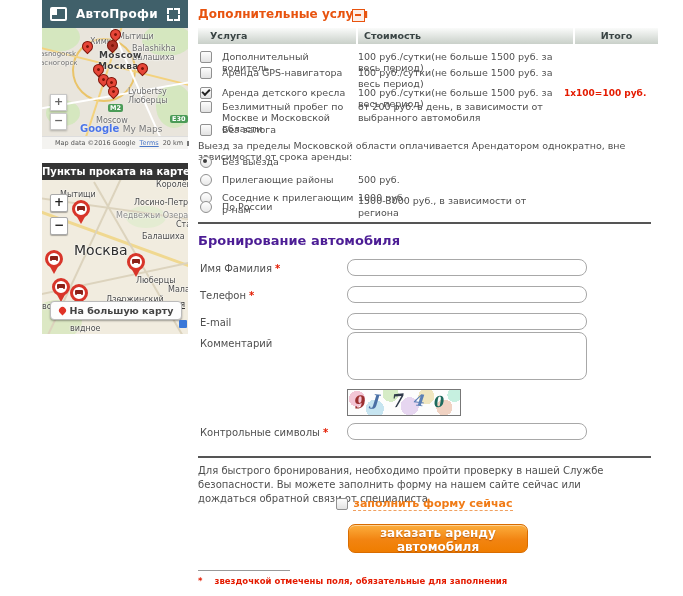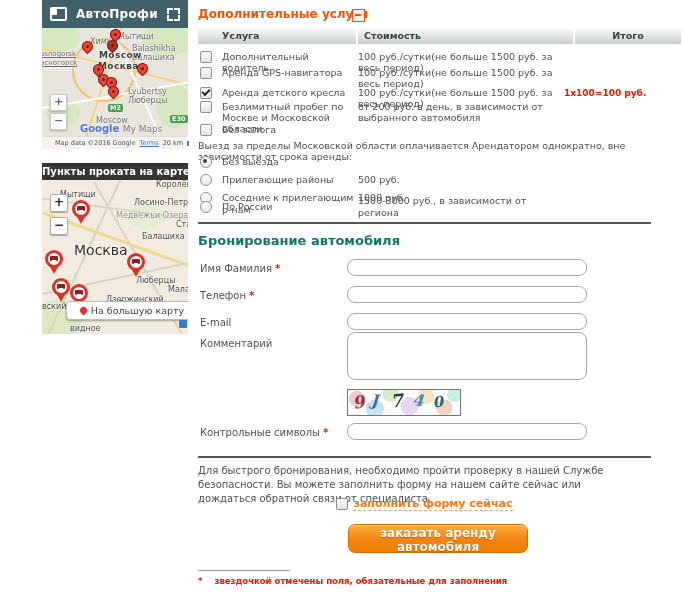--- a/index.html
+++ b/index.html
@@ -18,21 +18,21 @@
   .fs .c2{right:0;top:0;border-left:none;border-bottom:none;}
   .fs .c3{left:0;bottom:0;border-right:none;border-top:none;}
   .fs .c4{right:0;bottom:0;border-left:none;border-top:none;}
   .gmap-body{position:relative;height:108px;background:#e9e5dc;overflow:hidden;}
   .patch{position:absolute;border-radius:50%;background:#cde7b5;opacity:.75;}
   .road{position:absolute;background:#fff;}
   .roady{position:absolute;background:#f3d27e;}
   .ring{position:absolute;left:30px;top:10px;width:60px;height:60px;border:2px solid #eac469;border-radius:50%;}
   .glabel{position:absolute;font-size:8px;color:#6b6b6b;text-shadow:0 0 2px #fff,0 0 2px #fff;white-space:nowrap;}
   .glabel.big{font-size:9px;color:#3c3c3c;font-weight:bold;letter-spacing:.4px;}
-  .glabel.small{font-size:7px;text-decoration:underline;}
+  .glabel.small{font-size:7px;}
   .badge{position:absolute;background:#4b9b57;color:#fff;font-size:6.5px;font-weight:bold;padding:0 2px;border-radius:2px;line-height:8px;}
   .gpin{position:absolute;width:11px;height:11px;background:#e64638;border:1px solid #7e1408;border-radius:50% 50% 50% 0;transform:rotate(-45deg);box-sizing:border-box;z-index:3;}
   .gpin::after{content:'';position:absolute;left:3px;top:3px;width:3px;height:3px;background:#7e1408;border-radius:50%;}
   .gpin.dark{background:#b03226;}
   .gzoom{position:absolute;left:8px;top:66px;z-index:4;}
   .gzoom .zb{width:15px;height:15px;background:#fff;border:1px solid #c8c8c8;color:#666;font-weight:bold;font-size:11px;line-height:14px;text-align:center;box-shadow:0 1px 2px rgba(0,0,0,.25);cursor:pointer;}
   .gmap-attr{position:relative;height:12px;background:#f4f3f0;border-top:1px solid #ddd;font-size:6.5px;color:#555;display:flex;align-items:center;gap:4px;padding:0 13px;white-space:nowrap;}
   .gmap-attr .terms{color:#4a77c8;cursor:pointer;text-decoration:underline;}
   .glogo{position:absolute;left:38px;bottom:2px;font-size:10px;font-weight:bold;color:#4a74e8;z-index:4;text-shadow:0 0 2px #fff;}
   .glogo .mm{color:#777;font-weight:normal;font-size:9px;}
@@ -48,48 +48,48 @@
   .ylabel.big{font-size:14px;color:#2e2e2e;}
   .ylabel.gray{color:#8a8a8a;}
   .ypin{position:absolute;width:18px;height:18px;background:#fff;border:3px solid #d8352a;border-radius:50%;box-sizing:border-box;z-index:3;}
   .ypin::after{content:'';position:absolute;left:1px;top:12px;border-left:5px solid transparent;border-right:5px solid transparent;border-top:9px solid #d8352a;z-index:-1;}
   .ypin .car{position:absolute;left:2px;top:3px;width:8px;height:4px;background:#8c2018;border-radius:1px;}
   .ypin .car::after{content:'';position:absolute;left:0;top:3px;width:2px;height:2px;background:#8c2018;border-radius:50%;box-shadow:6px 0 0 #8c2018;}
   .yzoom{position:absolute;left:8px;top:14px;z-index:4;}
   .yzoom .zb{width:16px;height:16px;background:#fff;border:1px solid #aaa;border-radius:2px;color:#222;font-weight:bold;font-size:12px;line-height:15px;text-align:center;margin-bottom:5px;box-shadow:0 1px 1px rgba(0,0,0,.3);cursor:pointer;}
   .ycopy{position:absolute;right:3px;top:120px;font-size:8px;color:#333;text-shadow:0 0 2px #fff;z-index:4;}
   .ycopy .ut{text-decoration:underline;cursor:pointer;}
-  .bigmap-btn{position:absolute;left:24px;top:121px;width:130px;height:17px;background:#fdfdfd;border:1px solid #bbb;border-radius:4px;box-shadow:0 1px 2px rgba(0,0,0,.35);display:flex;align-items:center;justify-content:center;gap:4px;font-size:9.5px;color:#444;z-index:5;cursor:pointer;}
+  .bigmap-btn{position:absolute;left:8px;top:121px;width:130px;height:17px;background:#fdfdfd;border:1px solid #bbb;border-radius:4px;box-shadow:0 1px 2px rgba(0,0,0,.35);display:flex;align-items:center;justify-content:center;gap:4px;font-size:9.5px;color:#444;z-index:5;cursor:pointer;font-weight:bold;}
   .rpin{display:inline-block;width:7px;height:7px;background:#e03226;border-radius:50% 50% 50% 0;transform:rotate(-45deg);}
   .ycorner{position:absolute;right:1px;top:140px;width:8px;height:8px;background:#3a78d8;border-radius:1px;z-index:5;cursor:pointer;}
 
   
   .rightcol{position:absolute;left:198px;top:0;width:485px;height:596px;}
   .svc-heading{position:absolute;left:0;top:7px;font-size:12px;font-weight:bold;color:#e8530e;}
   .collapse{position:absolute;left:154px;top:9px;width:11px;height:11px;border:1px solid #e8530e;background:#fdeee6;cursor:pointer;}
   .collapse::after{content:'';position:absolute;left:2px;top:4px;width:6px;height:2px;background:#e8530e;}
   .thead{position:absolute;left:0;top:28px;width:485px;height:16px;display:flex;}
   .th{background:linear-gradient(#fafbfa,#c9d0c9);font-weight:bold;font-size:9.5px;color:#394444;line-height:16px;box-sizing:border-box;}
-  .th1{width:160px;padding-left:24px;border-right:2px solid #fff;}
+  .th1{width:160px;padding-left:12px;border-right:2px solid #fff;}
   .th2{width:217px;padding-left:6px;border-right:2px solid #fff;}
-  .th3{width:106px;text-align:center;}
+  .th3{width:83px;text-align:center;}
   .svc-row{position:absolute;left:0;display:flex;line-height:11px;font-size:9.5px;}
   .svc-c1{width:160px;box-sizing:border-box;padding-left:24px;position:relative;}
   .svc-c2{width:200px;box-sizing:border-box;padding-left:0;}
   .svc-c3{width:120px;box-sizing:border-box;padding-left:6px;}
   .total-red{color:#e41b00;font-weight:bold;font-size:9px;}
   .cb{position:absolute;left:2px;top:0px;width:10px;height:10px;background:linear-gradient(#fdfdfd,#e2e2e2);border:1px solid #909090;border-radius:2px;cursor:pointer;}
   .cb.on::after{content:'';position:absolute;left:1px;top:1px;width:6px;height:3px;border-left:2px solid #222;border-bottom:2px solid #222;transform:rotate(-45deg);}
   .note{position:absolute;left:0;top:140px;font-size:9.5px;}
   .zone-row{position:absolute;left:0;display:flex;line-height:12px;font-size:9.5px;}
   .zone-c1{width:160px;box-sizing:border-box;padding-left:24px;position:relative;}
   .rb{position:absolute;left:2px;top:0px;width:10px;height:10px;background:linear-gradient(#fff,#e8e8e8);border:1px solid #909090;border-radius:50%;cursor:pointer;}
   .rb.on::after{content:'';position:absolute;left:2px;top:2px;width:4px;height:4px;background:#3d3d3d;border-radius:50%;}
   .rule{position:absolute;left:0;width:453px;border-top:2px solid #555;}
-  .bk-heading{position:absolute;left:0;top:233px;font-size:13px;font-weight:bold;color:#0f766e;}
+  .bk-heading{position:absolute;left:0;top:233px;font-size:13px;font-weight:bold;color:#4c1d95;}
   .frow{position:absolute;left:0;width:485px;}
   .flabel{position:absolute;left:2px;top:4px;font-size:10px;color:#4f4f4f;}
   .req{color:#e41b00;font-weight:bold;margin-left:3px;}
   .tinput{position:absolute;left:149px;top:0;width:226px;height:15px;border:1px solid #a8a8a8;border-radius:8px;padding:0 6px;font-family:"DejaVu Sans",sans-serif;font-size:10px;color:#333;outline:none;}
   .tarea{position:absolute;left:149px;top:0;width:226px;height:42px;border:1px solid #a8a8a8;border-radius:8px;padding:2px 6px;font-family:"DejaVu Sans",sans-serif;font-size:10px;color:#333;outline:none;resize:none;}
   .captcha{position:absolute;left:149px;top:389px;width:112px;height:25px;border:1px solid #777;overflow:hidden;
     background:
       radial-gradient(circle at 8% 35%, #f3c6d6 0 8px, transparent 8px),
       radial-gradient(circle at 24% 75%, #c6e4f0 0 9px, transparent 9px),
       radial-gradient(circle at 38% 15%, #d6ecc6 0 8px, transparent 8px),

